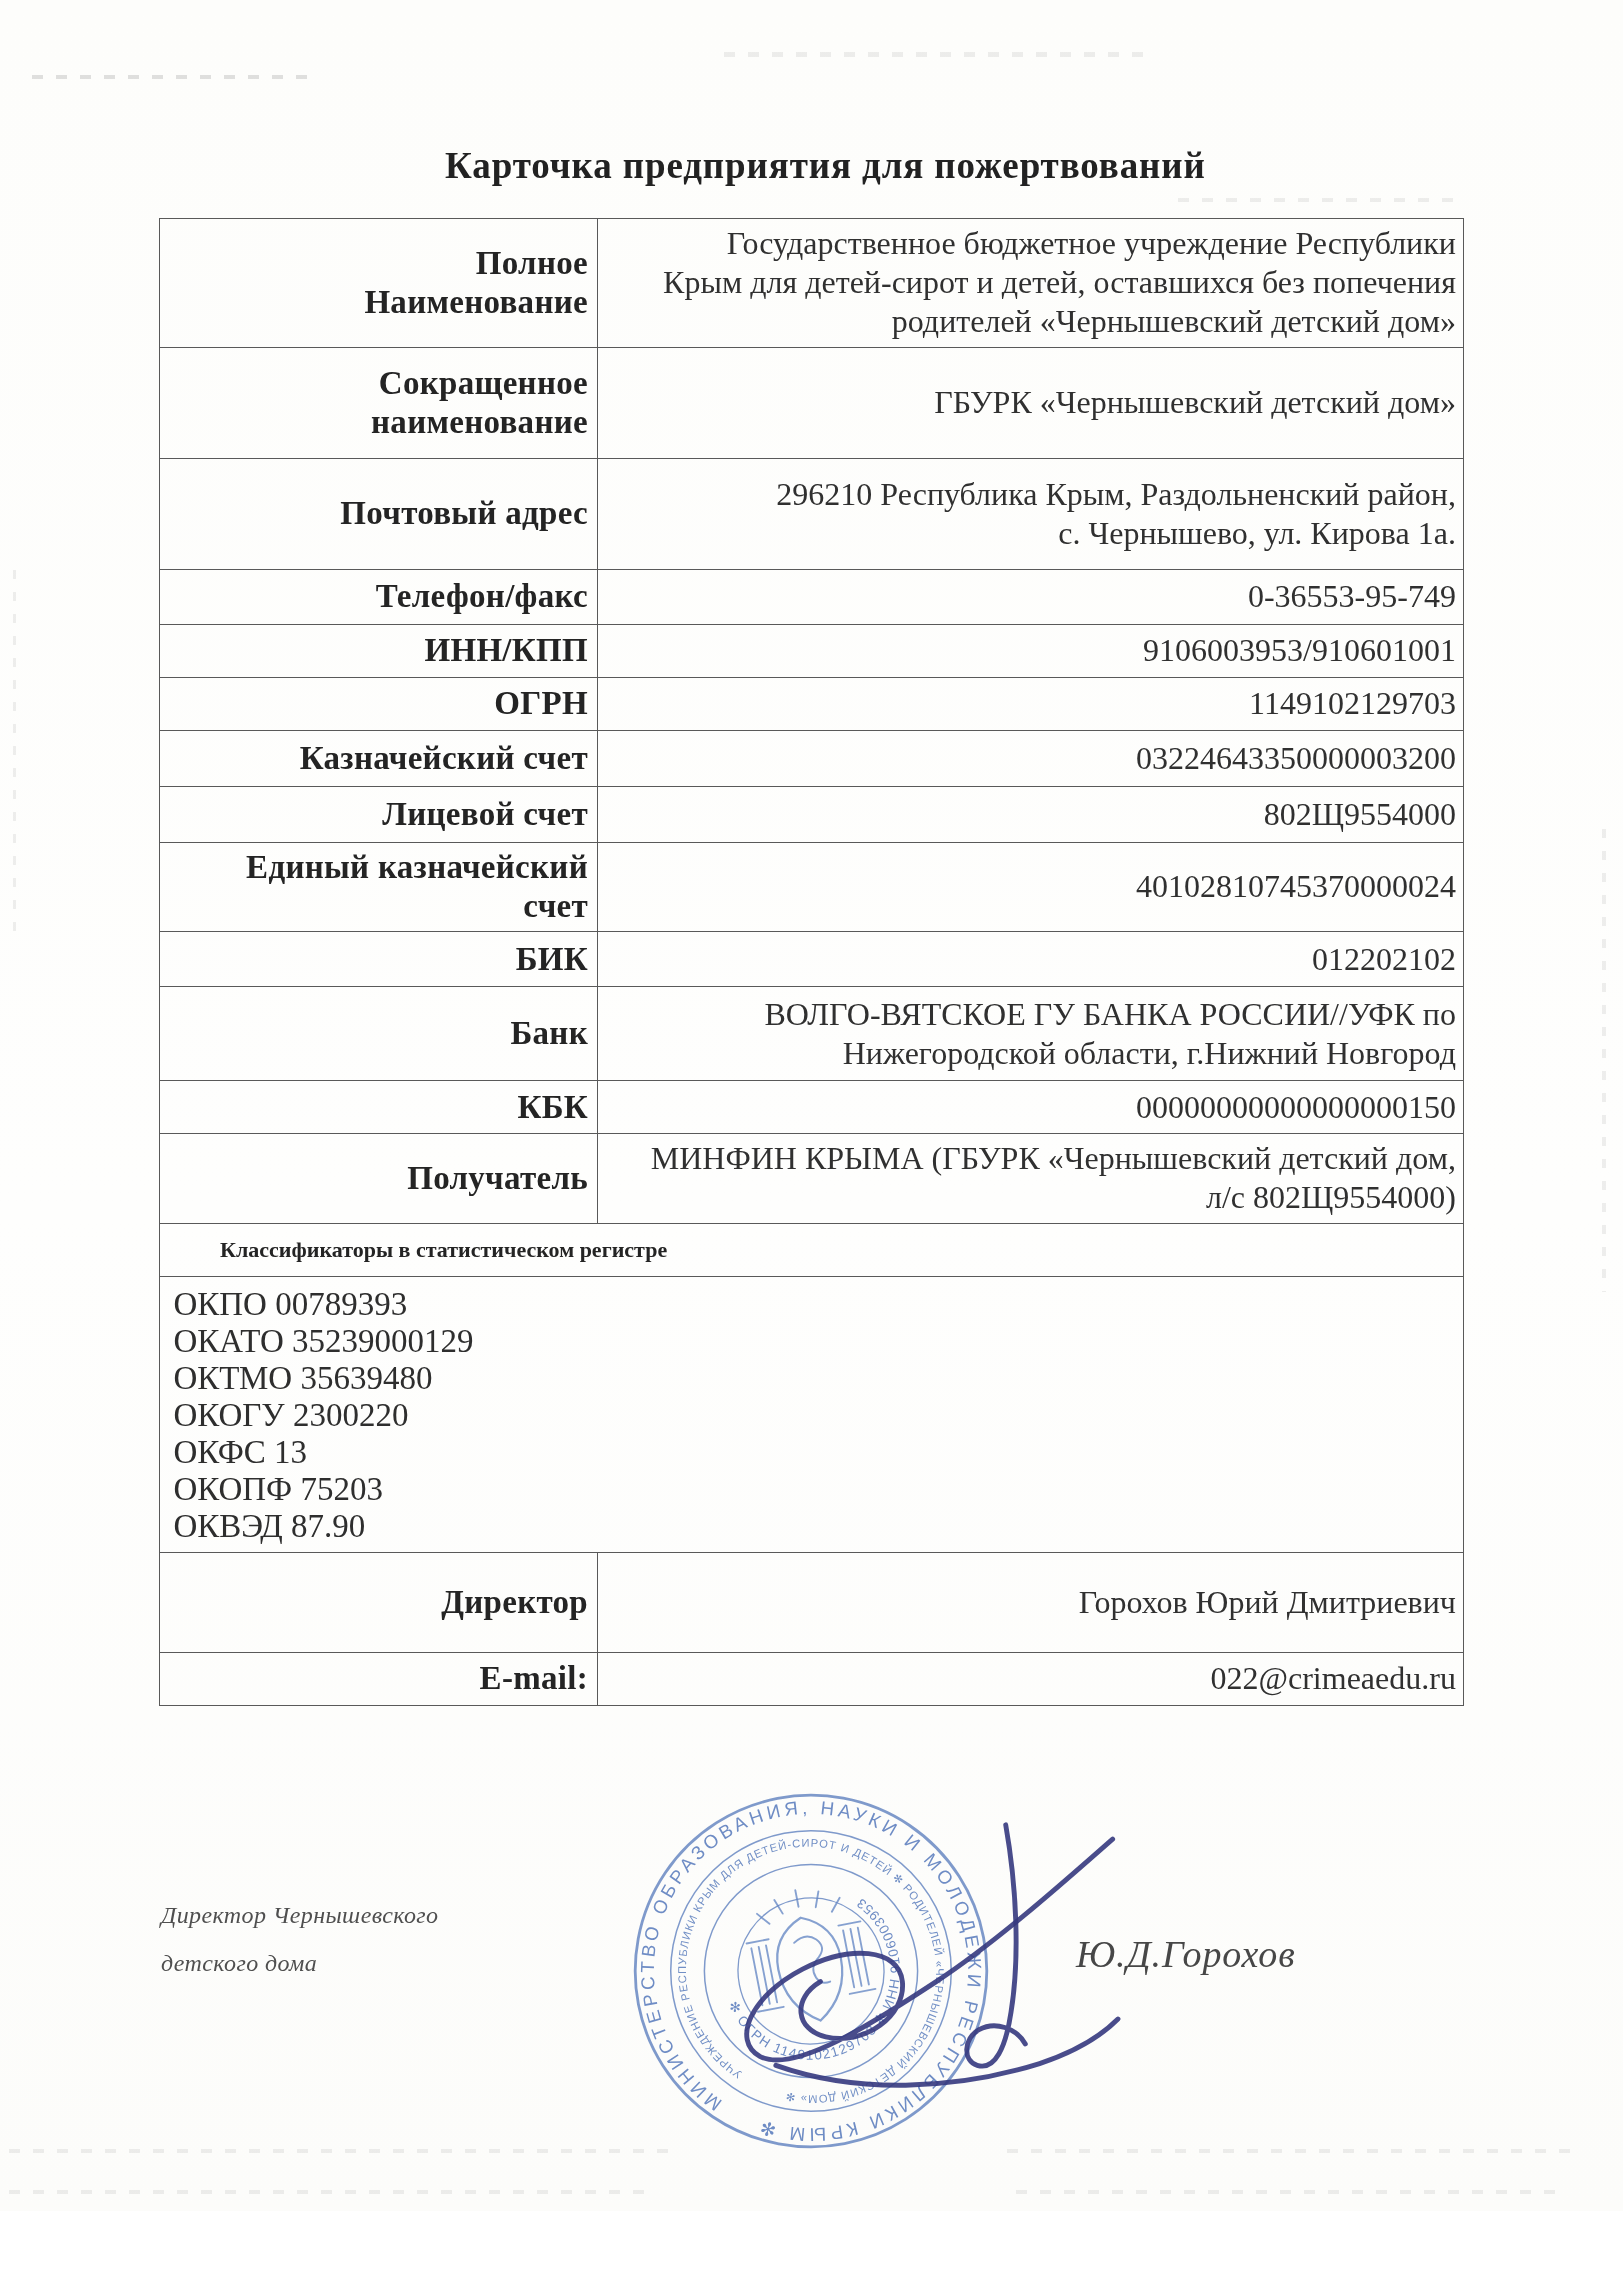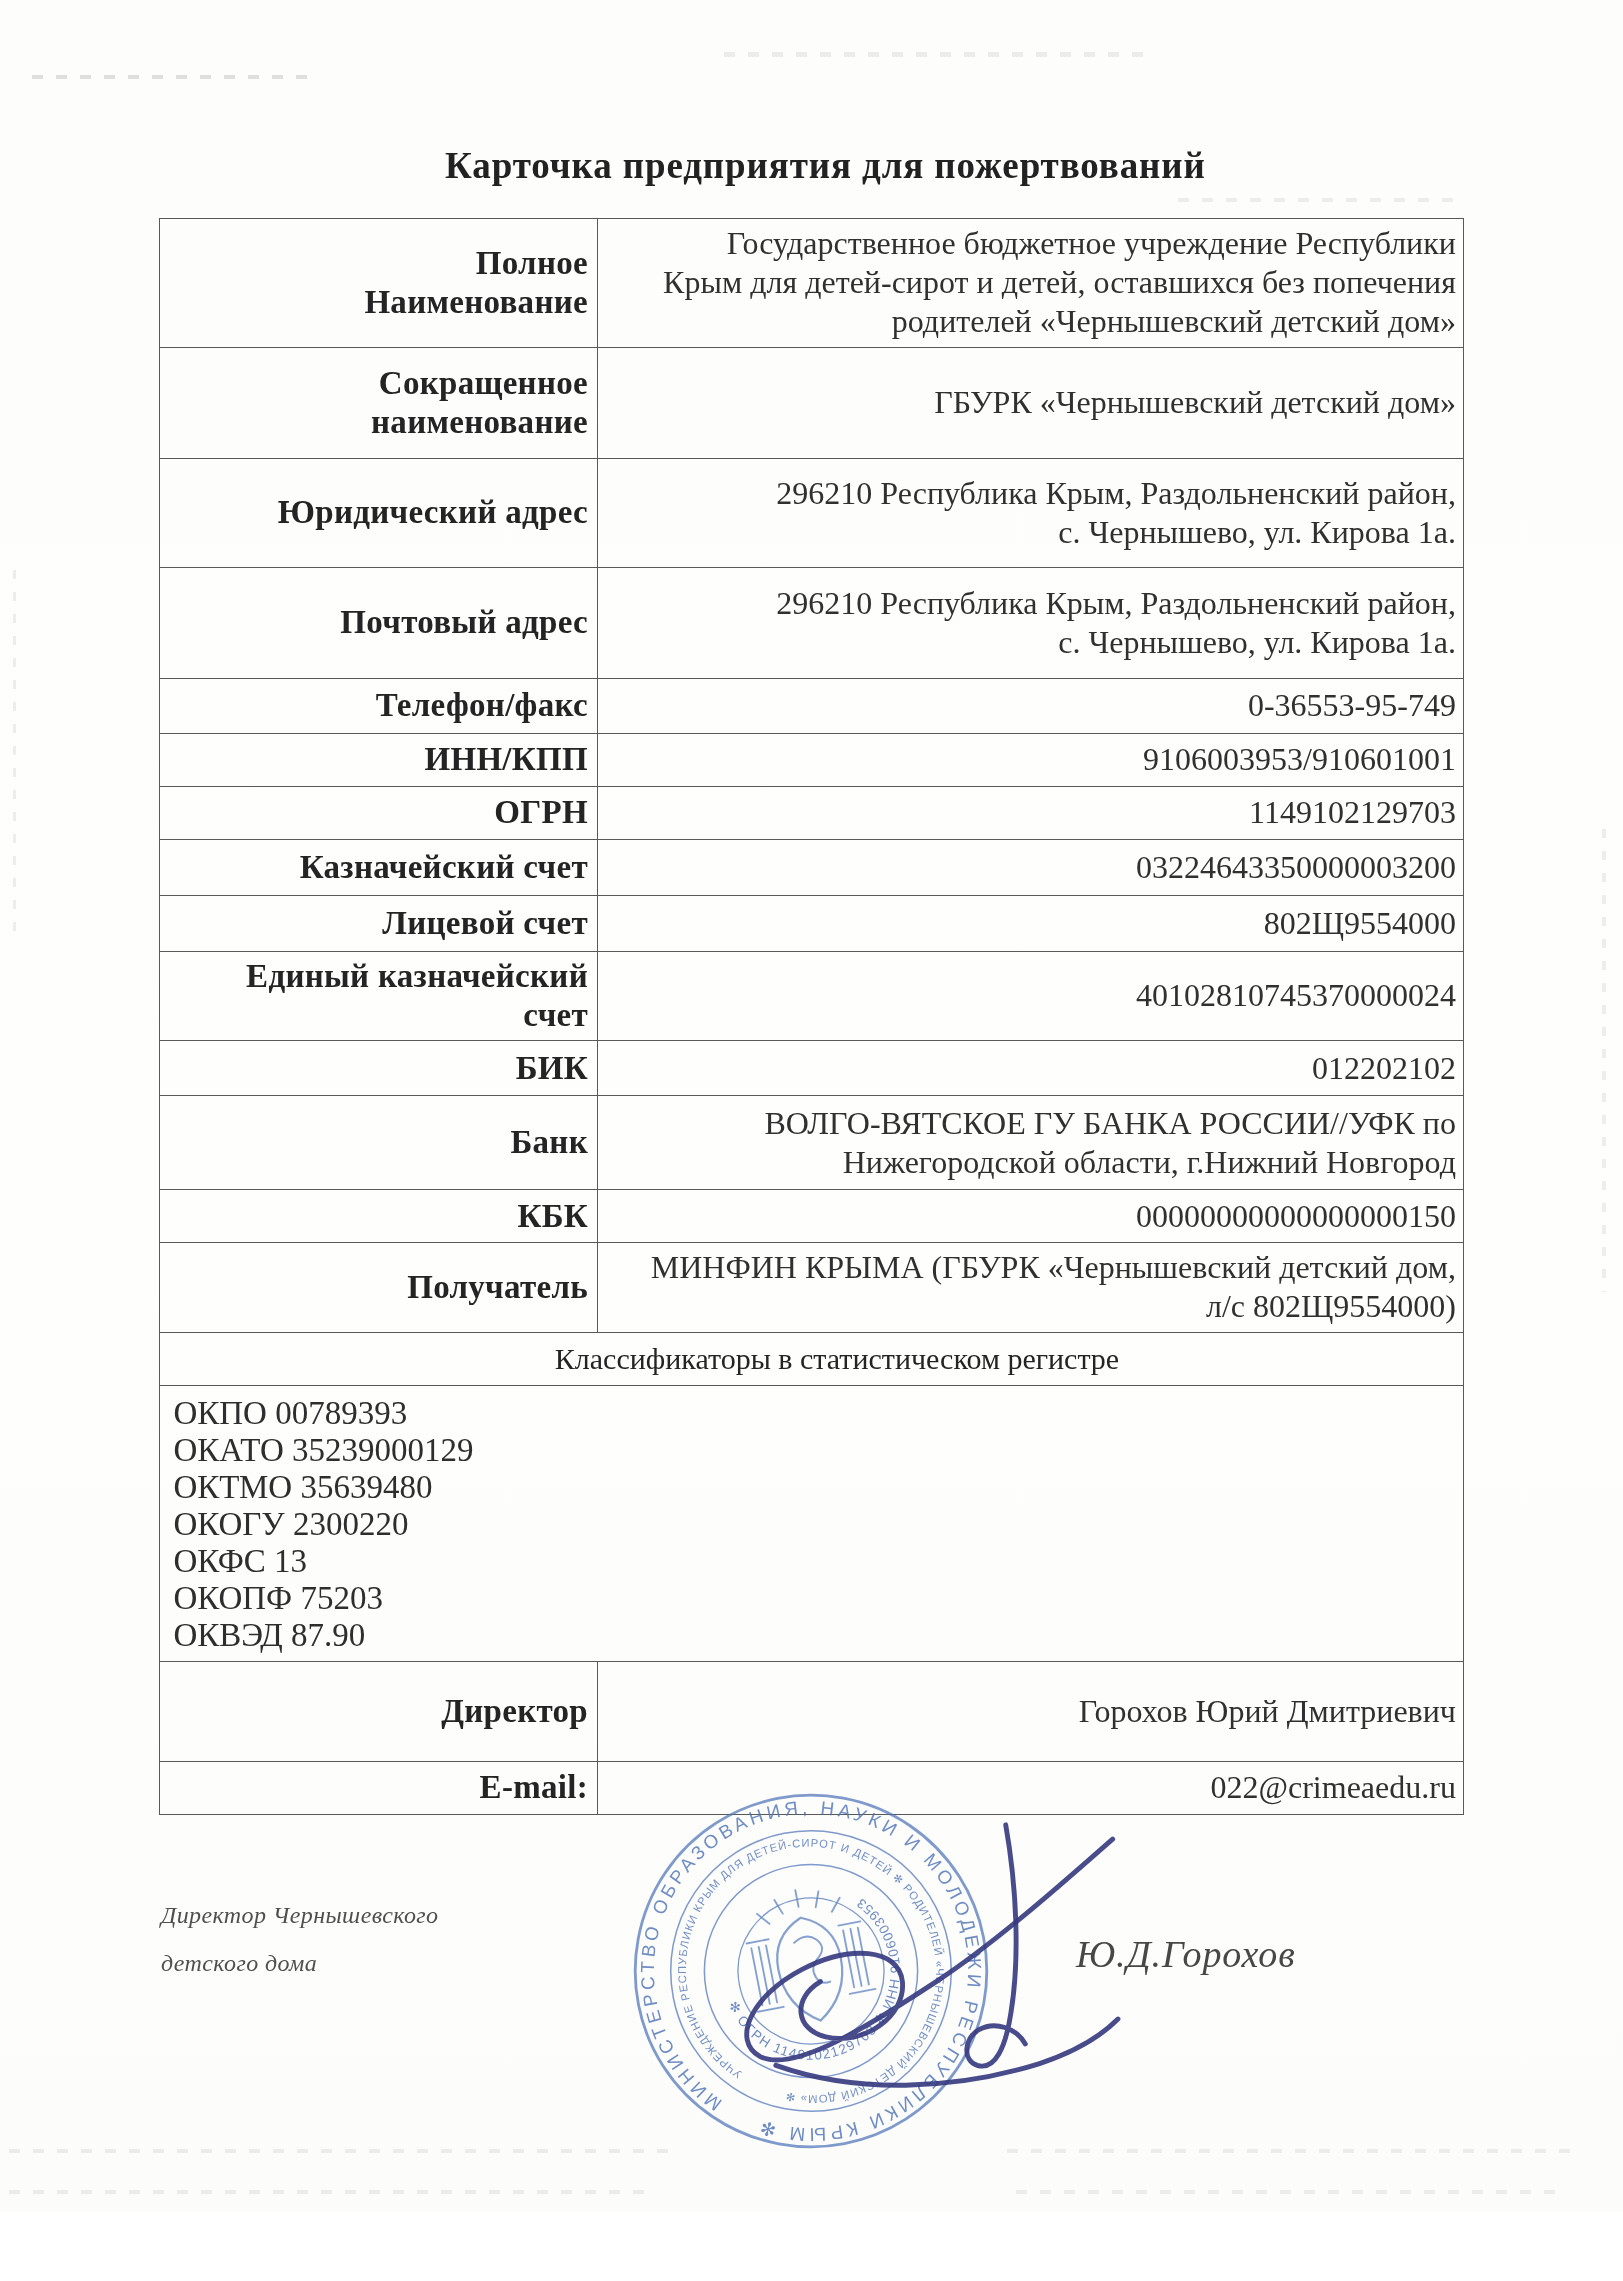--- a/index.html
+++ b/index.html
@@ -25,21 +25,21 @@
     padding:5.3px 9px 5.3px 14.3px; letter-spacing:0.3px; white-space:pre-line; color:#242424;text-align:right;
   }
   td.val {
     font-size:32px; line-height:39px; padding:5.3px 7.1px 5.3px 17px;
     white-space:pre-line; color:#303030;text-align:right;
   }
   tr.h130{height:116px} tr.h125{height:111px} tr.h122{height:109px}
   tr.h62{height:55px} tr.h60{height:53px} tr.h63{height:56px}
   tr.h106{height:94px} tr.h84{height:75px} tr.h59{height:53px}
   tr.h296{height:264px} tr.h112{height:100px}
-  td.cls-head { font-weight:normal; font-size:30px; padding:3.6px 9px 3.6px 60px; color:#242424;text-align:center; }
+  td.cls-head { font-weight:bold; font-size:22px; padding:3.6px 9px 3.6px 60px; color:#242424; }
   td.cls-block { vertical-align:top; padding:9px 9px 7.1px 13.4px; }
   .cls-line { font-size:33px; line-height:37px; color:#2e2e2e; }
   .signatory-role {
     position:absolute; left:161px; top:1891px; font-style:italic;
     font-size:24px; line-height:48px; color:#4f4f4f; letter-spacing:0.4px;
   }
   .signatory-name {
     position:absolute; left:1076px; top:1932px; font-style:italic;
     font-size:38px; color:#474747; letter-spacing:0.9px;
   }
@@ -67,25 +67,20 @@
         <td class="lbl">Полное
 Наименование</td>
         <td class="val">Государственное бюджетное учреждение Республики
 Крым для детей-сирот и детей, оставшихся без попечения
 родителей «Чернышевский детский дом»</td>
       </tr>
       <tr class="h125">
         <td class="lbl">Сокращенное
 наименование</td>
         <td class="val">ГБУРК «Чернышевский детский дом»</td>
-      </tr>
-      <tr class="h122">
-        <td class="lbl">Юридический адрес</td>
-        <td class="val">296210 Республика Крым, Раздольненский район,
-с. Чернышево, ул. Кирова 1а.</td>
       </tr>
       <tr class="h125">
         <td class="lbl">Почтовый адрес</td>
         <td class="val">296210 Республика Крым, Раздольненский район,
 с. Чернышево, ул. Кирова 1а.</td>
       </tr>
       <tr class="h62">
         <td class="lbl">Телефон/факс</td>
         <td class="val">0-36553-95-749</td>
       </tr>

